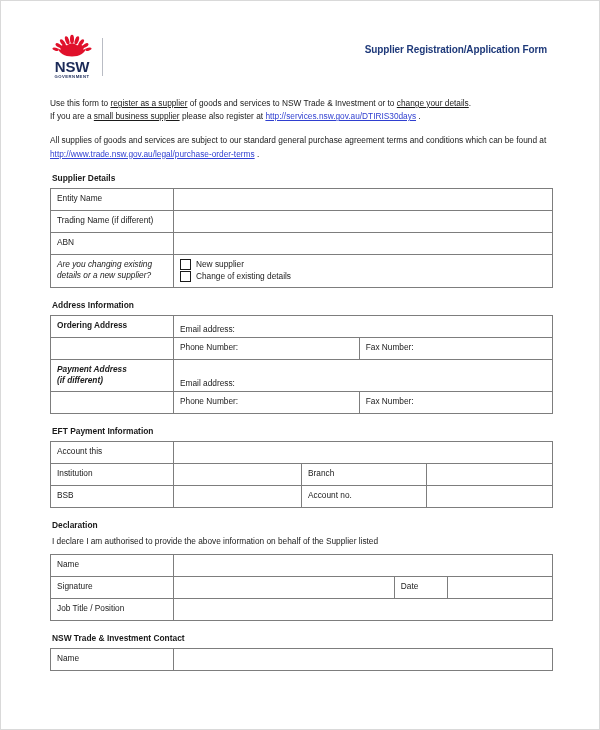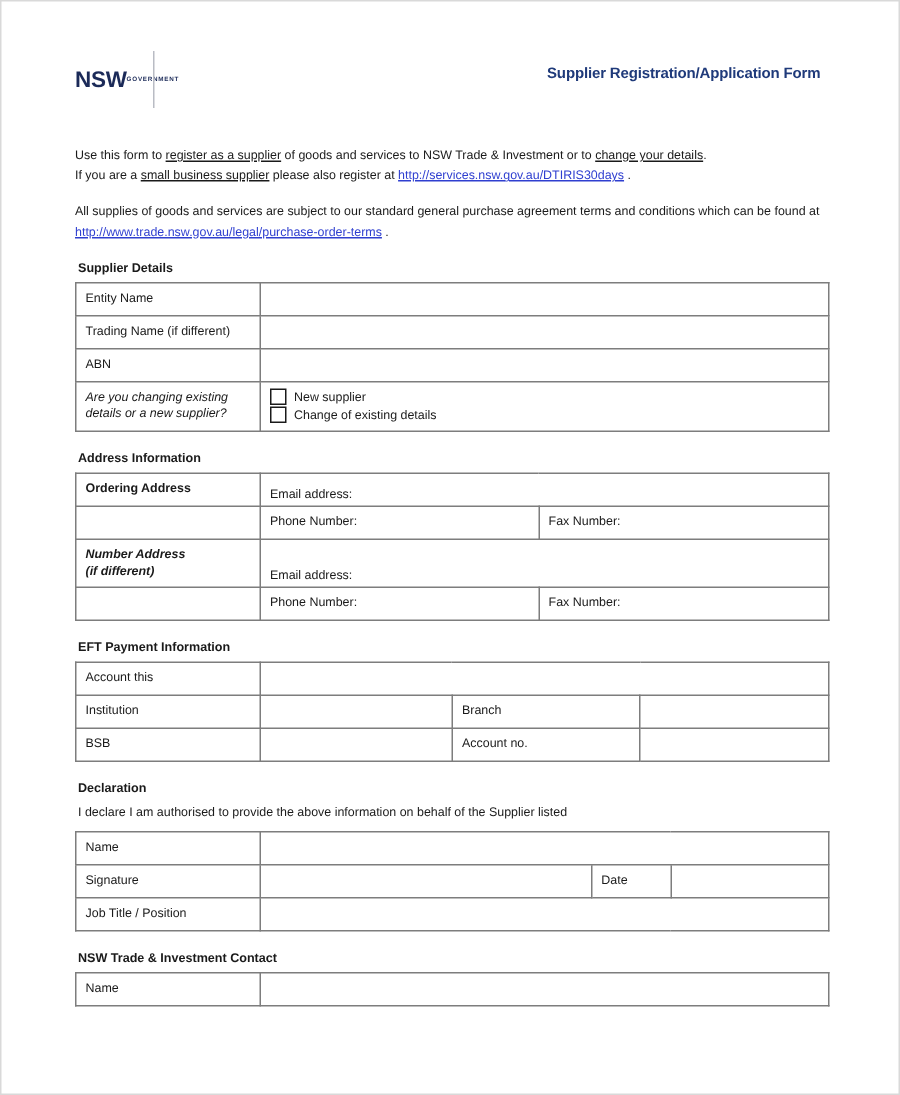--- a/index.html
+++ b/index.html
@@ -31,21 +31,21 @@
   }
   .logo-block {
     display: flex;
     align-items: center;
     flex: 0 0 auto;
     padding-top: 7px;
   }
   .nsw-mark {
     width: 44px;
     display: flex;
-    flex-direction: row;
+    flex-direction: column;
     align-items: center;
   }
   .waratah { display: block; }
   .nsw-word {
     font-family: "Liberation Sans", sans-serif;
     font-weight: bold;
     font-size: 15px;
     letter-spacing: -0.2px;
     color: #1b2a58;
     line-height: 15px;
@@ -255,21 +255,21 @@
           <span>Email address:</span>
         </td>
       </tr>
       <tr>
         <td class="blank"></td>
         <td>Phone Number:</td>
         <td>Fax Number:</td>
       </tr>
       <tr>
         <td class="bold addr-tall two-line">
-          <span>Number Address</span><br>
+          <span>Payment Address</span><br>
           <span>(if different)</span>
         </td>
         <td class="addr-email" colspan="2">
           <span>Email address:</span>
         </td>
       </tr>
       <tr>
         <td class="blank"></td>
         <td>Phone Number:</td>
         <td>Fax Number:</td>

